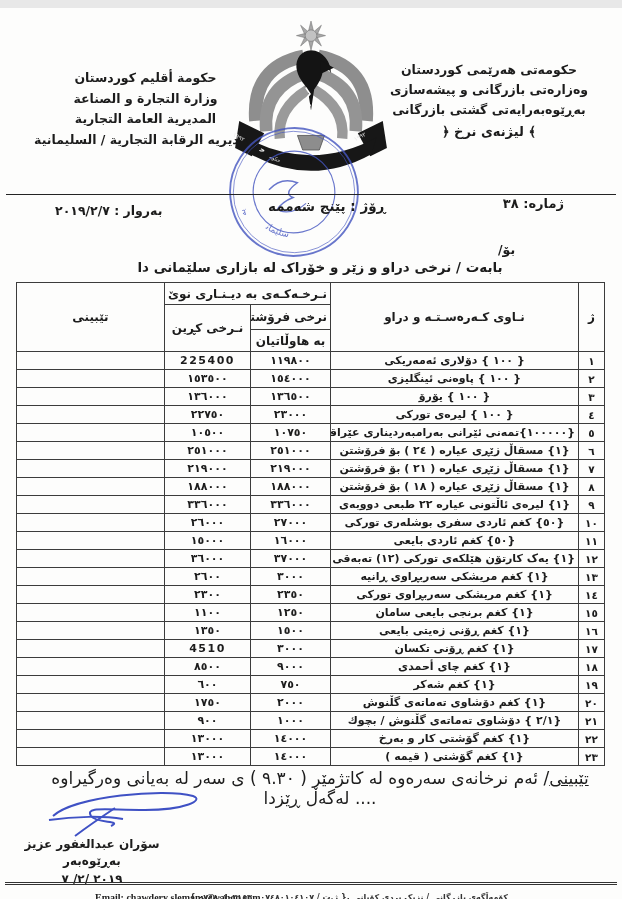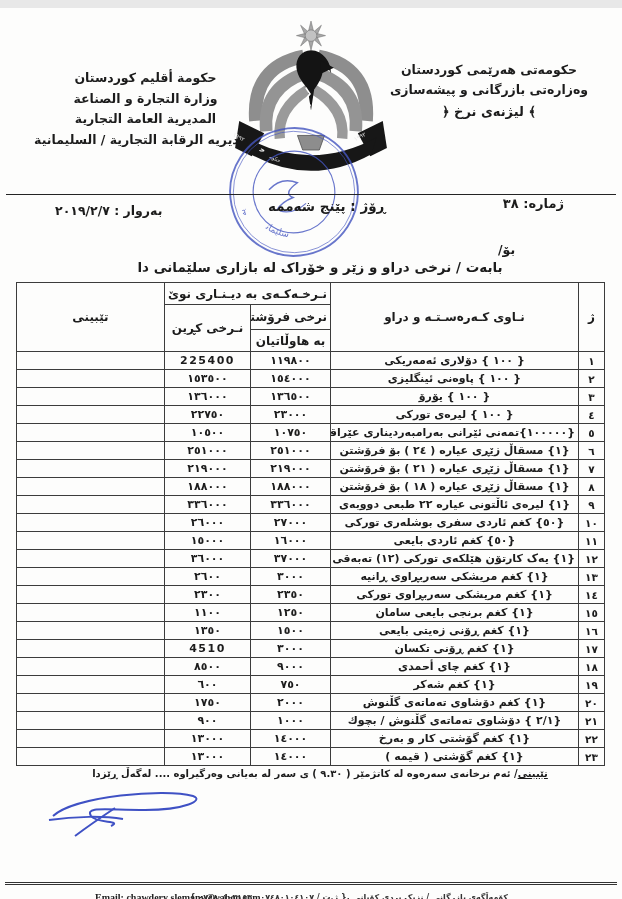--- a/index.html
+++ b/index.html
@@ -53,21 +53,21 @@
   .th-sell{height:24px;}
   .th-sell2{height:21px;}
   td{height:17px;font-size:11px;}
   .c-no{text-align:center;font-size:10.5px;}
   .c-name{text-align:center;padding-right:5px;font-size:11px;}
   .c-sell,.c-buy{text-align:center;letter-spacing:1.5px;font-size:11px;}
   .c-note{background:#fdfdfc;}
   
   .footnote{
     position:absolute;top:760px;right:22px;width:560px;
-    font-size:10px;font-weight:bold;text-align:center;direction:rtl;
+    font-size:17px;font-weight:normal;text-align:center;direction:rtl;
   }
   .footnote .lbl{text-decoration:underline;}
   .sig-scribble{position:absolute;top:778px;left:45px;width:160px;height:52px;}
   .sig-block{
     position:absolute;top:828px;left:22px;width:140px;
     text-align:center;font-weight:bold;font-size:12px;line-height:1.45;
   }
   .rule-foot{position:absolute;top:874px;left:5px;width:612px;border-top:1px solid #333;border-bottom:1px solid #333;height:1px;}
   .footer-line{position:absolute;top:881px;left:0;width:514px;height:16px;font-size:8.5px;}
   .footer-email{
@@ -80,20 +80,21 @@
   }
 </style>
 </head>
 <body>
 
 <div class="page">
 
   <div class="hdr-right">
     <div>حکومەتی هەرێمی کوردستان</div>
     <div>وەزارەتی بازرگانی و پیشەسازی</div>
+    <div>بەڕێوەبەرایەتی گشتی بازرگانی</div>
     <div class="committee">﴾  لیژنەی نرخ  ﴿</div>
   </div>
 
   <div class="hdr-left">
     <div>حكومة أقليم كوردستان</div>
     <div>وزارة التجارة و الصناعة</div>
     <div>المديرية العامة التجارية</div>
     <div>المديريه الرقابة التجارية / السليمانية</div>
   </div>
 
@@ -366,20 +367,25 @@
     <span class="lbl">تێبینی</span><span>/ ئەم نرخانەی سەرەوە لە کاتژمێر ( ٩.٣٠ ) ی سەر لە بەیانی وەرگیراوە .... لەگەڵ ڕێزدا</span>
   </div>
 
   <svg class="sig-scribble" viewBox="0 0 160 52">
     <g stroke="#2b3fbf" stroke-width="2" fill="none" opacity="0.9">
       <path d="M8,30 C30,10 120,2 148,10 C160,14 140,24 100,24 C60,24 40,20 46,30 C52,38 78,34 66,40"></path>
       <path d="M70,22 C55,32 38,44 30,50"></path>
       <path d="M4,34 C30,30 60,30 78,33"></path>
     </g>
   </svg>
+  <div class="sig-block">
+    <div>سۆران عبدالغفور عزیز</div>
+    <div>بەڕێوەبەر</div>
+    <div>٢٠١٩ /٢/ ٧</div>
+  </div>
 
   <div class="rule-foot"></div>
   <div class="footer-line">
     <span class="footer-email">Email:  chawdery slemany@yahoo.com</span>
     <span class="footer-address">كۆمەڵگەی بازرگانی / نزیک پردی كۆیانی ,{ ژ.ت / ٠٧٤٨٠١٠٤١٠٧ ـ ٠٧٤٨٠١٠٣١٥٣ }</span>
   </div>
 
 </div>
 
 </body></html>

